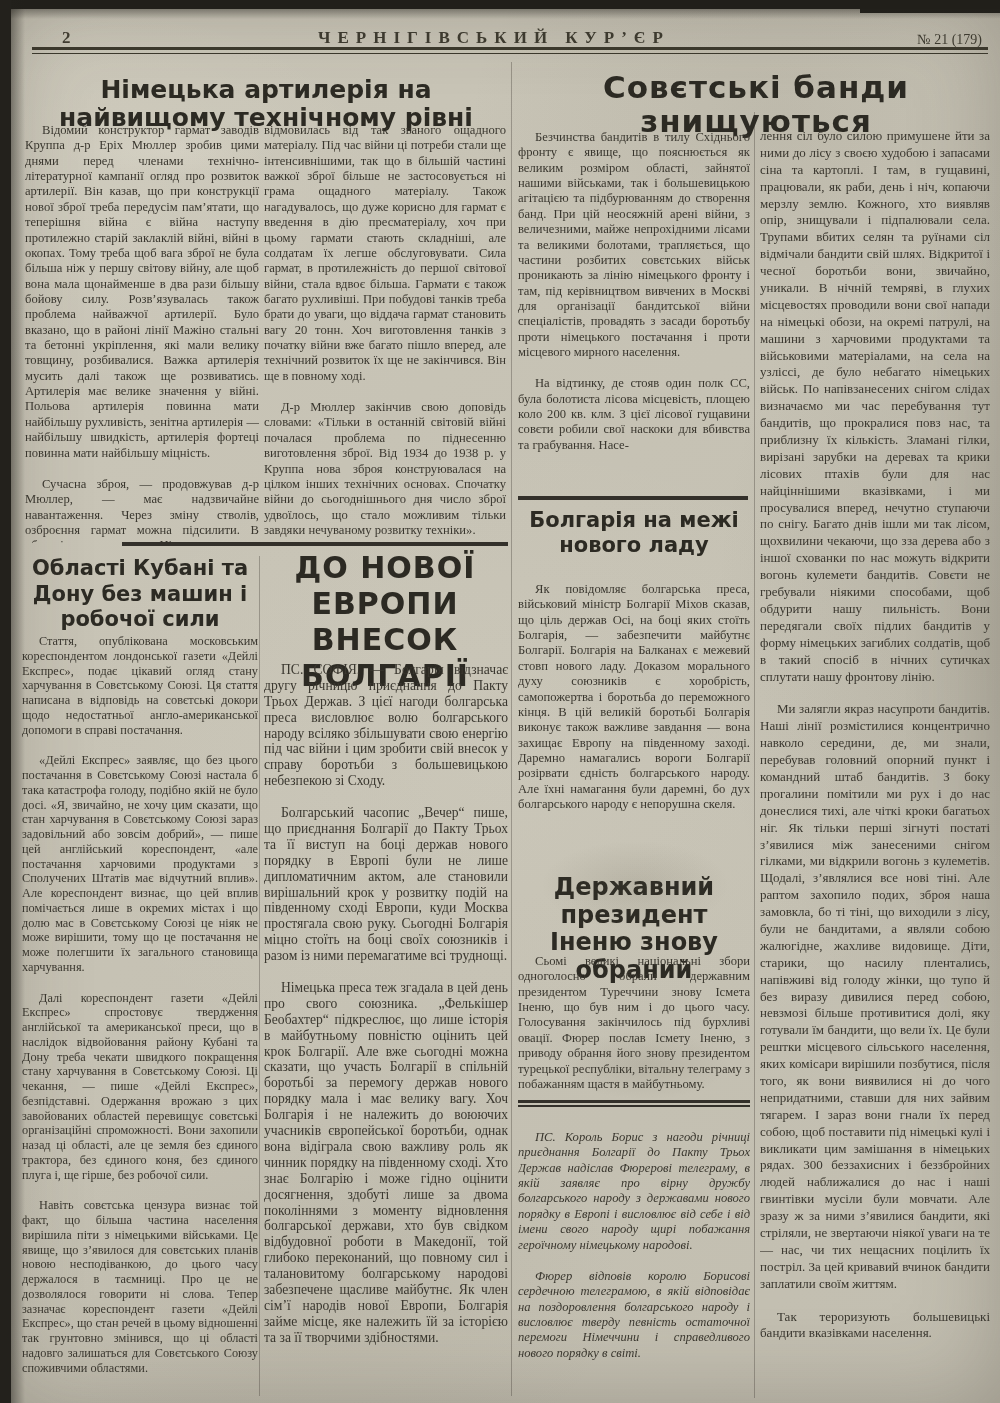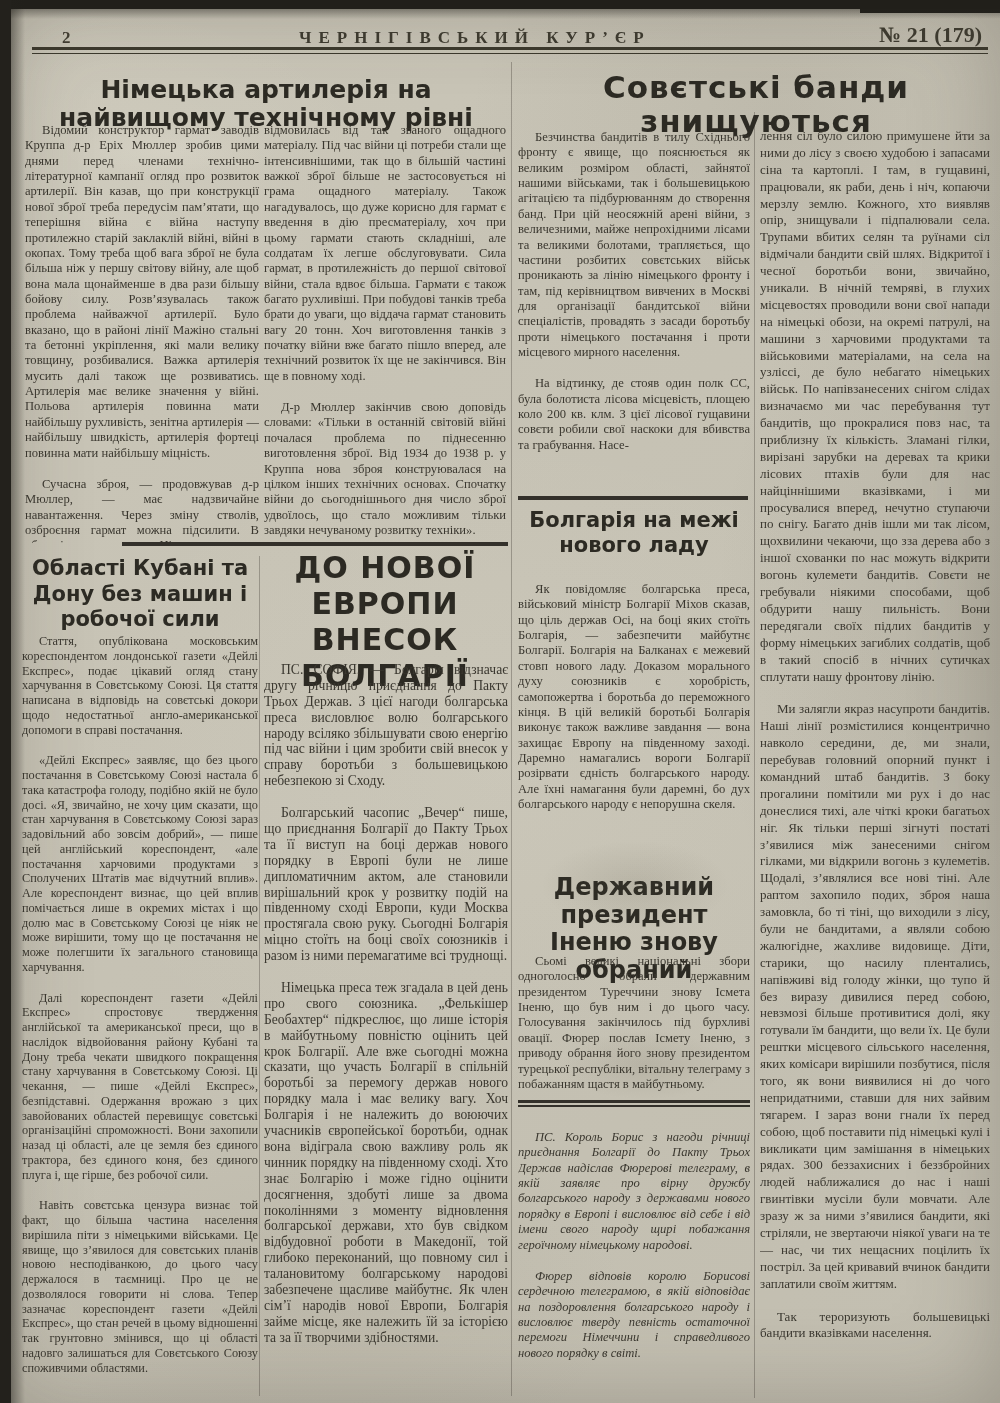--- a/index.html
+++ b/index.html
@@ -19,21 +19,21 @@
   .edge-top{position:absolute;top:0;left:0;right:0;height:9px;background:#211f1a;}
   .edge-tr{position:absolute;top:0;right:0;width:140px;height:13px;background:#211f1a;}
   .edge-left{position:absolute;top:0;left:0;width:11px;bottom:0;background:#23211c;}
   .edge-left-fade{position:absolute;top:0;left:11px;width:14px;bottom:0;background:linear-gradient(90deg,rgba(35,33,28,.45),transparent);}
   .edge-top-fade{position:absolute;top:9px;left:0;right:0;height:10px;background:linear-gradient(rgba(35,33,28,.4),transparent);}
 
   .abs{position:absolute;}
   .masthead{top:18px;left:34px;width:952px;height:30px;display:flex;align-items:flex-end;justify-content:space-between;}
   .page-num{font-size:17px;font-weight:bold;color:#403c31;padding-left:28px;}
   .mast-title{font-size:17px;font-weight:bold;letter-spacing:7px;color:#3d3a2f;}
-  .mast-issue{font-size:22px;font-weight:bold;color:#3d3a2f;padding-right:4px;margin-top:32px;}
+  .mast-issue{font-size:14px;font-weight:normal;color:#3d3a2f;padding-right:4px;margin-top:32px;}
   .rule-top{top:47px;left:32px;width:956px;height:3px;border-top:3px solid #3b382c;border-bottom:1px solid #3b382c;}
 
   .headline{font-family:"DejaVu Sans", sans-serif;font-weight:bold;color:#2c2a23;text-align:center;}
   .h-art1{font-size:25px;line-height:1.1;}
   .h-art2{font-size:31px;line-height:1.1;letter-spacing:1px;}
   .h-sub{font-size:21px;line-height:1.18;}
   .h-pres{font-size:24px;line-height:1.15;}
   .h-kuban{font-size:21px;line-height:1.22;}
   .h-vnesok{font-size:30px;line-height:1.2;letter-spacing:1px;}
 

